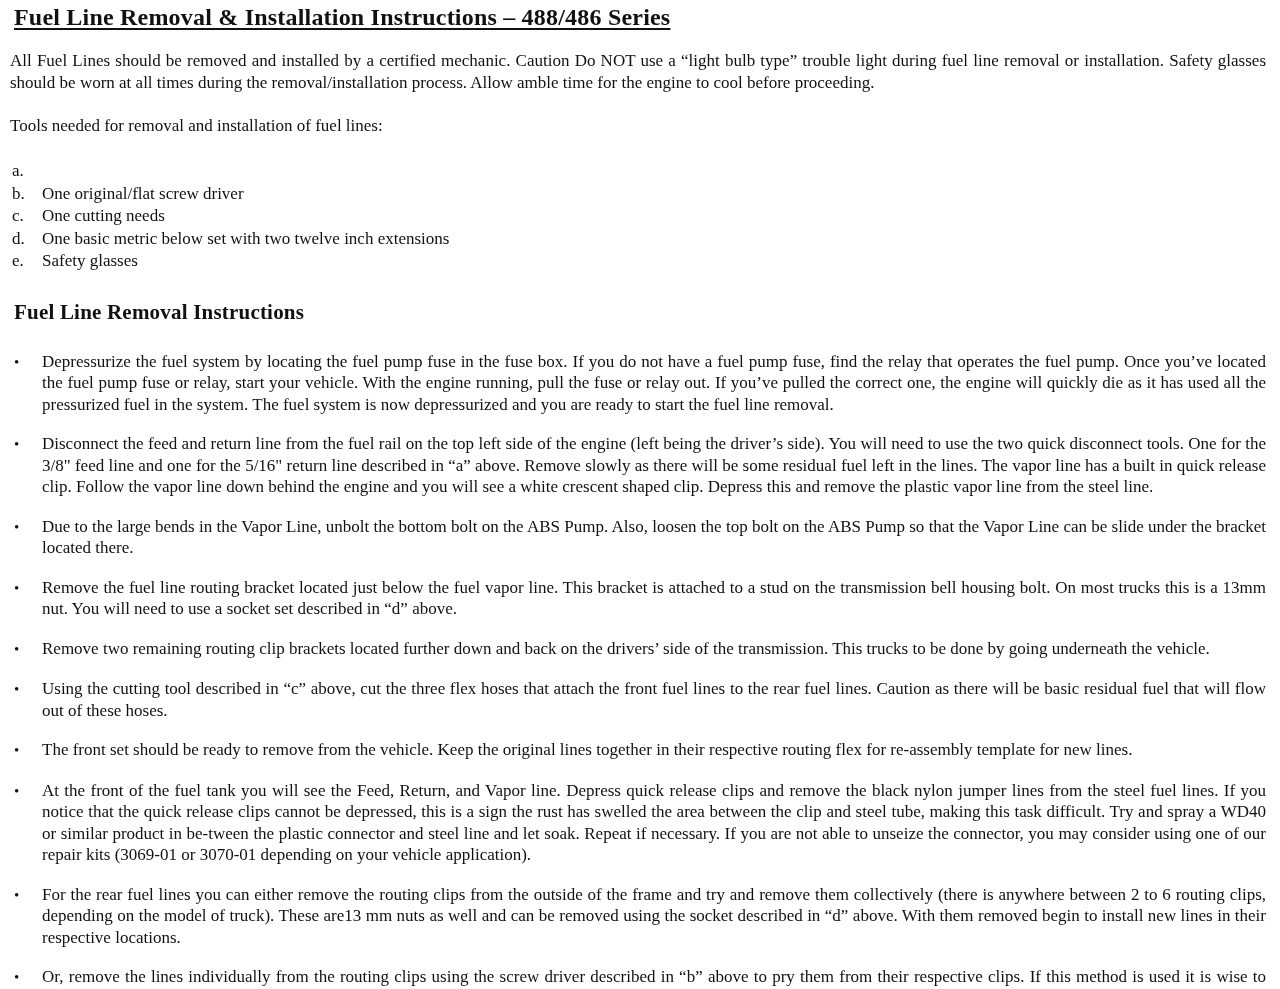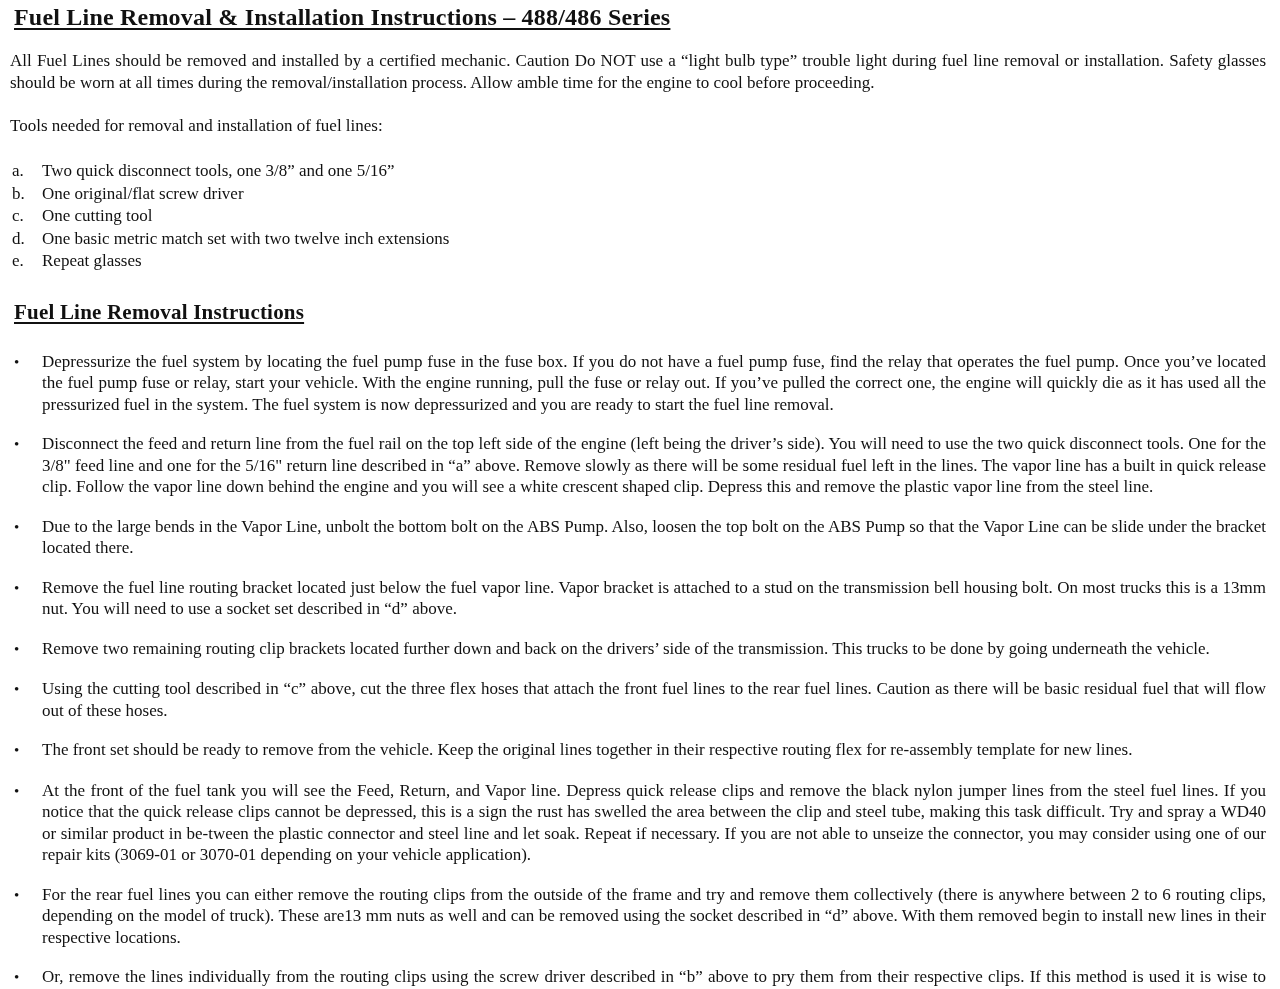--- a/index.html
+++ b/index.html
@@ -51,21 +51,20 @@
     line-height: 22.5px;
     margin: 0 0 0 2px;
   }
   .tool-marker {
     flex: 0 0 30px;
     font-size: 17px;
   }
   .section-heading {
     font-size: 21px;
     font-weight: bold;
-    text-decoration: underline;
     text-decoration-thickness: 2px;
     text-underline-offset: 3px;
     margin: 27px 0 0 4px;
     letter-spacing: 0.2px;
   }
   .steps-list {
     margin: 26px 0 0 0;
   }
   .step-item {
     display: flex;
@@ -90,58 +89,57 @@
 
   <h1 class="doc-title">Fuel Line Removal &amp; Installation Instructions – 488/486 Series</h1>
 
   <p class="intro">All Fuel Lines should be removed and installed by a certified mechanic. Caution Do NOT use a “light bulb type” trouble light during fuel line removal or installation. Safety glasses should be worn at all times during the removal/installation process. Allow amble time for the engine to cool before proceeding.</p>
 
   <p class="tools-heading">Tools needed for removal and installation of fuel lines:</p>
 
   <div class="tools-list">
       <div class="tool-item">
         <span class="tool-marker">a.</span>
-        <span class="tool-text">Two quick disconnect tools, one 3/8” and one 5/16”</span>
       </div>
       <div class="tool-item">
         <span class="tool-marker">b.</span>
         <span class="tool-text">One original/flat screw driver</span>
       </div>
       <div class="tool-item">
         <span class="tool-marker">c.</span>
-        <span class="tool-text">One cutting tool</span>
+        <span class="tool-text">One cutting needs</span>
       </div>
       <div class="tool-item">
         <span class="tool-marker">d.</span>
-        <span class="tool-text">One basic metric match set with two twelve inch extensions</span>
+        <span class="tool-text">One basic metric below set with two twelve inch extensions</span>
       </div>
       <div class="tool-item">
         <span class="tool-marker">e.</span>
-        <span class="tool-text">Repeat glasses</span>
+        <span class="tool-text">Safety glasses</span>
       </div>
     </div>
 
   <h2 class="section-heading">Fuel Line Removal Instructions</h2>
 
   <div class="steps-list">
       <div class="step-item">
         <span class="step-bullet">•</span>
         <span class="step-text">Depressurize the fuel system by locating the fuel pump fuse in the fuse box. If you do not have a fuel pump fuse, find the relay that operates the fuel pump. Once you’ve located the fuel pump fuse or relay, start your vehicle. With the engine running, pull the fuse or relay out. If you’ve pulled the correct one, the engine will quickly die as it has used all the pressurized fuel in the system. The fuel system is now depressurized and you are ready to start the fuel line removal.</span>
       </div>
       <div class="step-item">
         <span class="step-bullet">•</span>
         <span class="step-text">Disconnect the feed and return line from the fuel rail on the top left side of the engine (left being the driver’s side). You will need to use the two quick disconnect tools. One for the 3/8" feed line and one for the 5/16" return line described in “a” above. Remove slowly as there will be some residual fuel left in the lines. The vapor line has a built in quick release clip. Follow the vapor line down behind the engine and you will see a white crescent shaped clip. Depress this and remove the plastic vapor line from the steel line.</span>
       </div>
       <div class="step-item">
         <span class="step-bullet">•</span>
         <span class="step-text">Due to the large bends in the Vapor Line, unbolt the bottom bolt on the ABS Pump. Also, loosen the top bolt on the ABS Pump so that the Vapor Line can be slide under the bracket located there.</span>
       </div>
       <div class="step-item">
         <span class="step-bullet">•</span>
-        <span class="step-text">Remove the fuel line routing bracket located just below the fuel vapor line. Vapor bracket is attached to a stud on the transmission bell housing bolt. On most trucks this is a 13mm nut. You will need to use a socket set described in “d” above.</span>
+        <span class="step-text">Remove the fuel line routing bracket located just below the fuel vapor line. This bracket is attached to a stud on the transmission bell housing bolt. On most trucks this is a 13mm nut. You will need to use a socket set described in “d” above.</span>
       </div>
       <div class="step-item">
         <span class="step-bullet">•</span>
         <span class="step-text">Remove two remaining routing clip brackets located further down and back on the drivers’ side of the transmission. This trucks to be done by going underneath the vehicle.</span>
       </div>
       <div class="step-item">
         <span class="step-bullet">•</span>
         <span class="step-text">Using the cutting tool described in “c” above, cut the three flex hoses that attach the front fuel lines to the rear fuel lines. Caution as there will be basic residual fuel that will flow out of these hoses.</span>
       </div>
       <div class="step-item">

